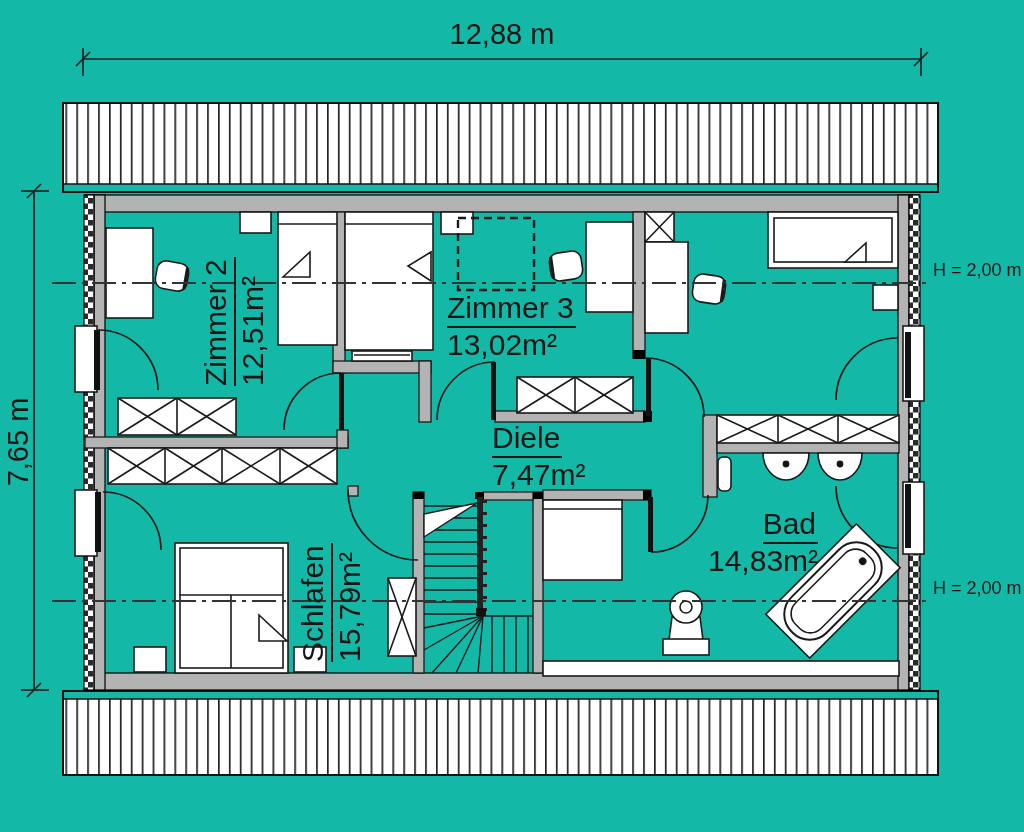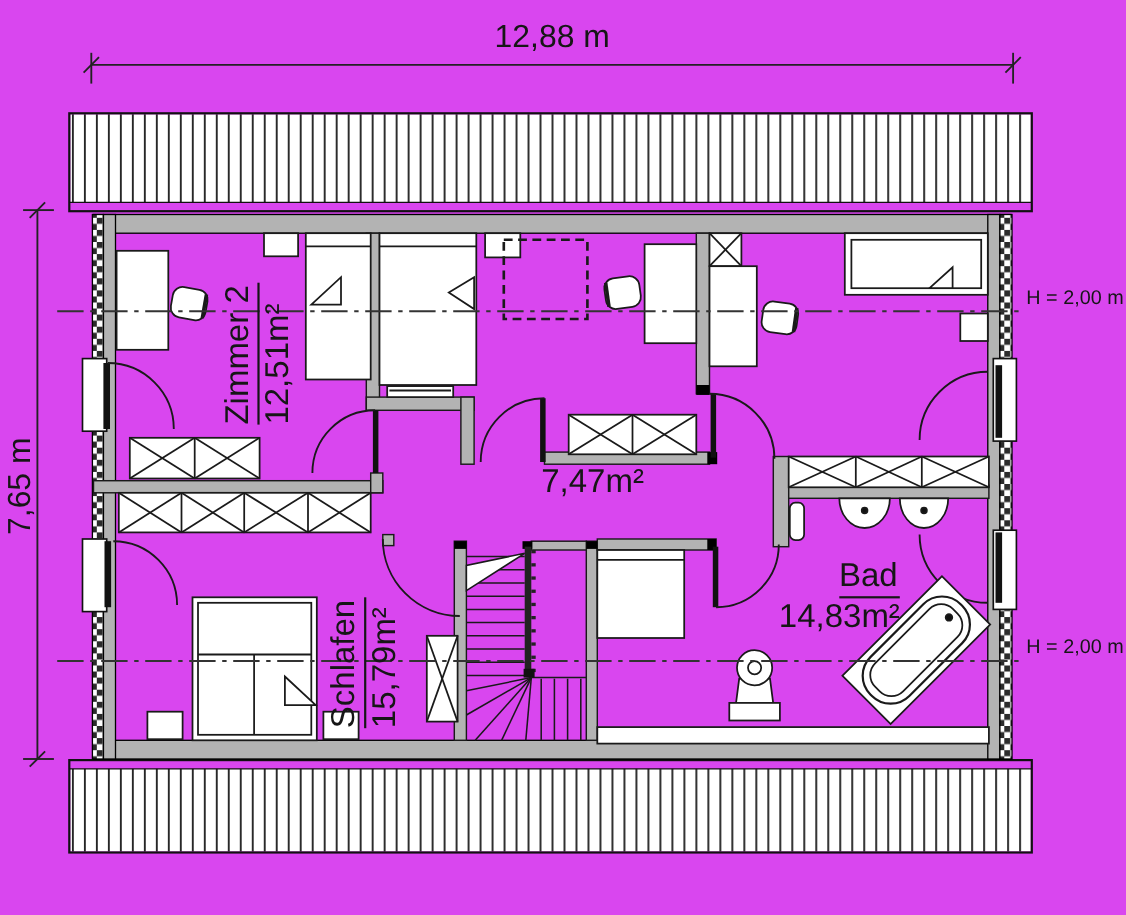--- a/index.html
+++ b/index.html
@@ -1,16 +1,16 @@
 <!DOCTYPE html>
 <html><head>
 <meta charset="utf-8">
 <style>
   html,body{margin:0;padding:0;background:#fff;}
-  .stage{position:relative;width:1024px;height:832px;background:#d946ef;overflow:hidden;
+  .stage{position:relative;width:1024px;height:832px;background:#14b8a6;overflow:hidden;
          font-family:"Liberation Sans","DejaVu Sans",sans-serif;}
   .stage svg{position:absolute;left:0;top:0;}
   .lbl{position:absolute;color:#161616;white-space:nowrap;line-height:1.12;}
   .room{font-size:30px;}
   .room .nm{display:inline-block;border-bottom:2.5px solid #161616;padding:0 2px 1px 0;}
   .rot{transform:rotate(-90deg);}
   .dim{font-size:29px;}
   .hmark{font-size:18px;}
   .dff{font-size:20px;letter-spacing:.5px;display:flex;align-items:center;justify-content:center;}
   .ctr{text-align:center;}
@@ -311,23 +311,28 @@
 
 <div class="lbl dim ctr" style="left:352px;top:18px;width:300px;">12,88 m</div>
 
 <div class="lbl dim ctr rot" style="left:-68px;top:427px;width:170px;height:30px;">7,65 m</div>
 
 <div class="lbl room rot" style="left:148px;top:267px;width:170px;height:68px;">
   <div><span class="nm">Zimmer 2</span></div>
   <div>12,51m²</div>
 </div>
 
+<div class="lbl room" style="left:447px;top:291px;">
+  <div><span class="nm">Zimmer 3</span></div>
+  <div>13,02m²</div>
+</div>
 
 
 <div class="lbl room" style="left:492px;top:421px;">
+  <div><span class="nm">Diele</span></div>
   <div>7,47m²</div>
 </div>
 
 <div class="lbl room rot" style="left:245px;top:543px;width:170px;height:68px;">
   <div><span class="nm">Schlafen</span></div>
   <div>15,79m²</div>
 </div>
 
 <div class="lbl room" style="left:708px;top:507px;text-align:right;">
   <div><span class="nm">Bad</span></div>

